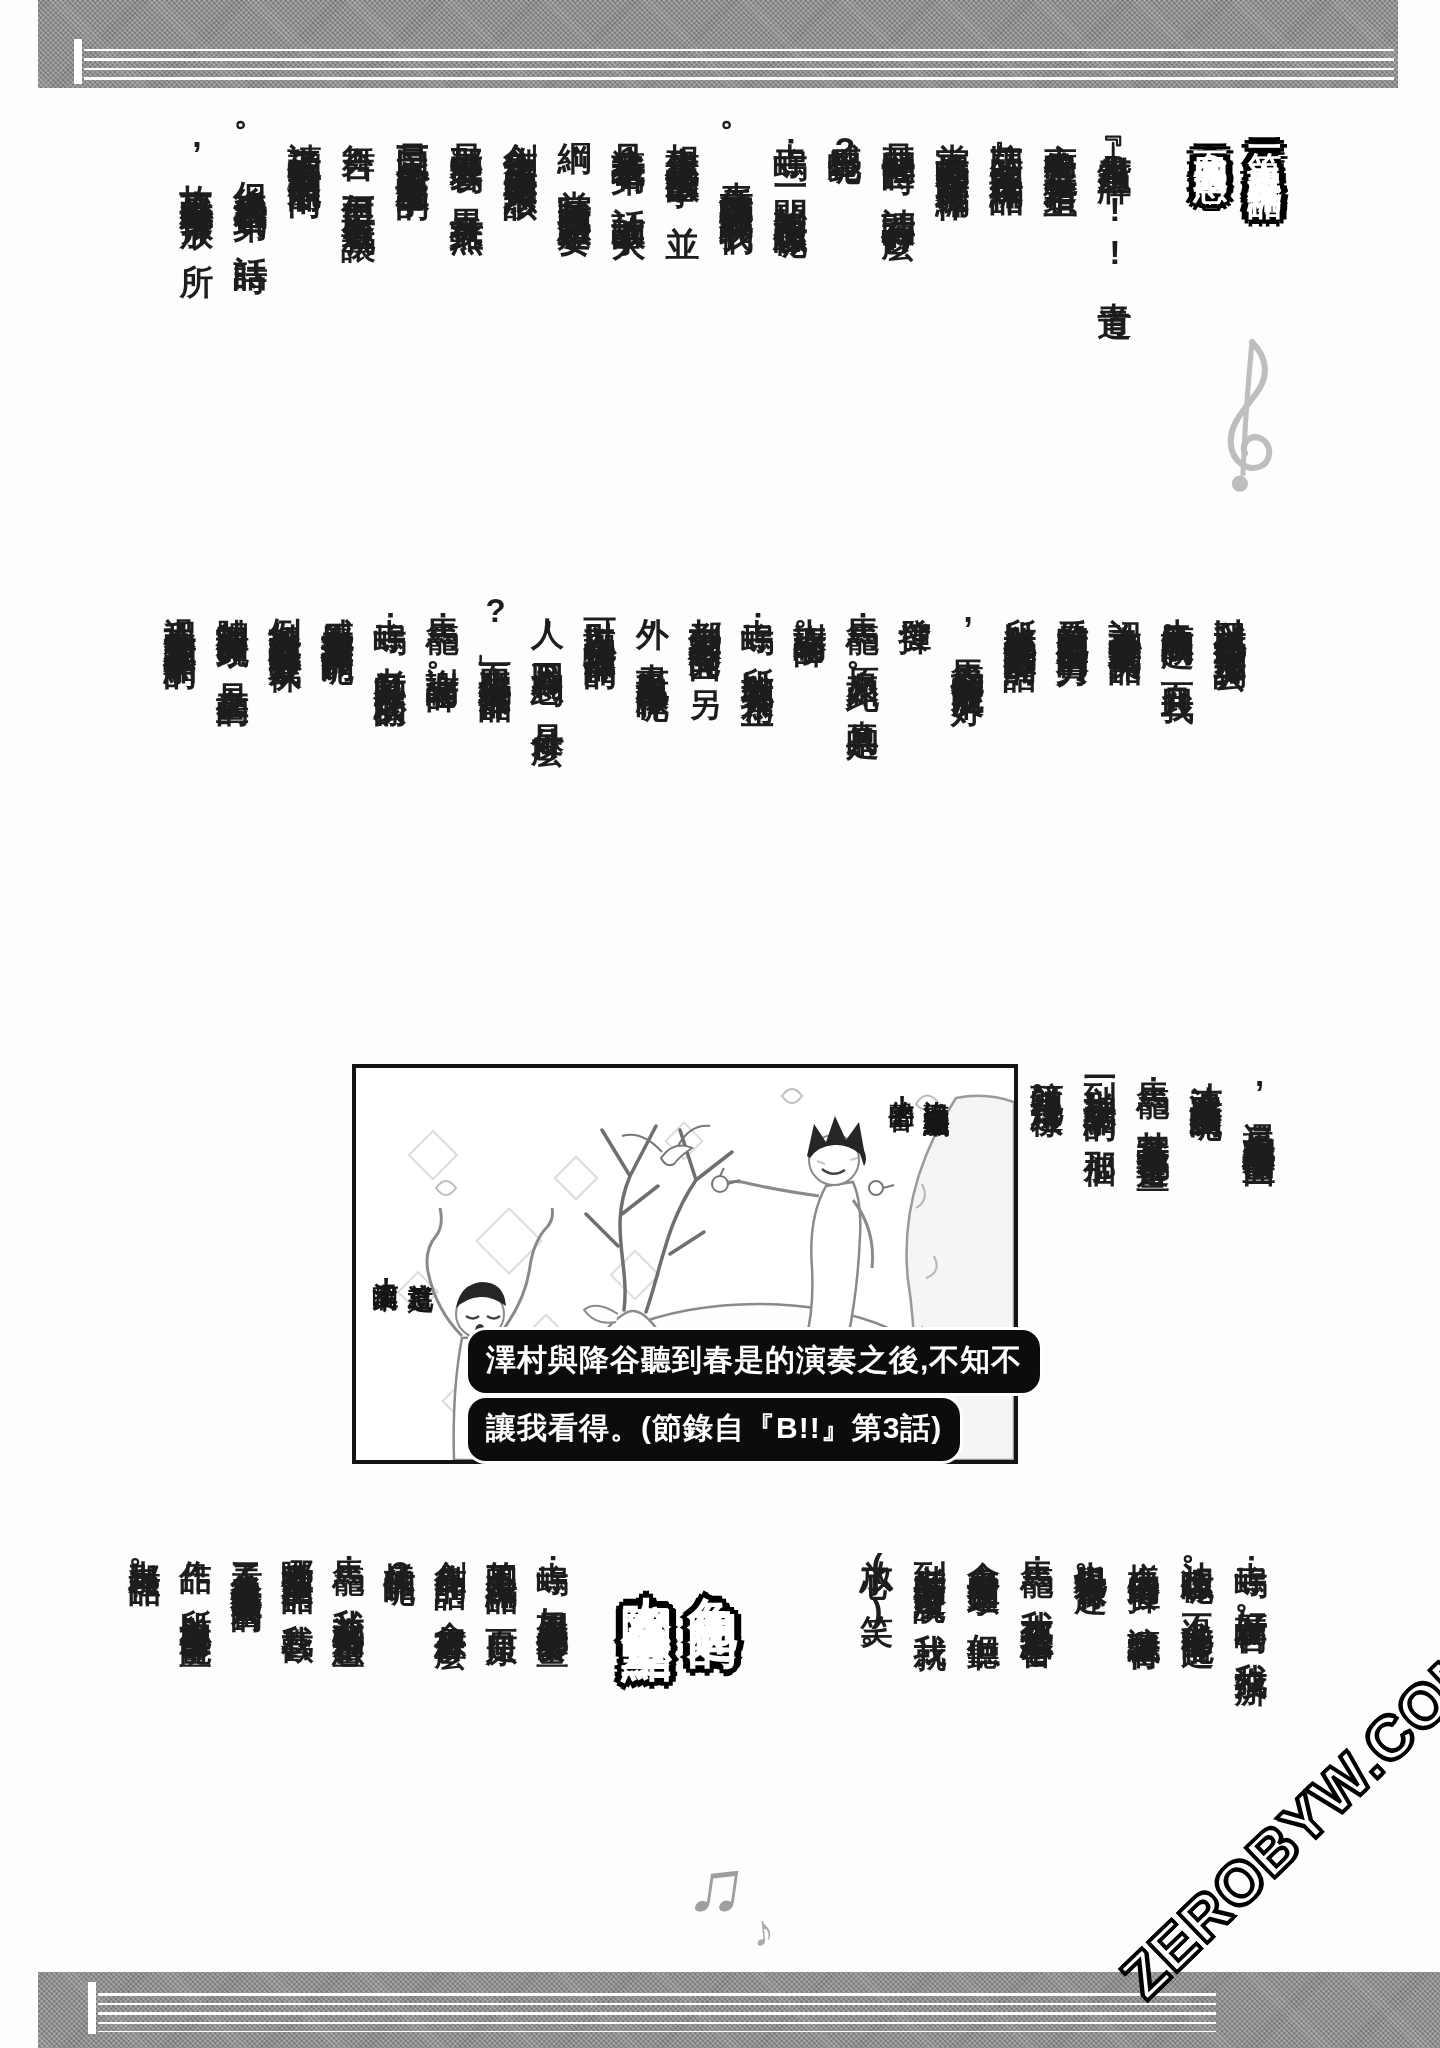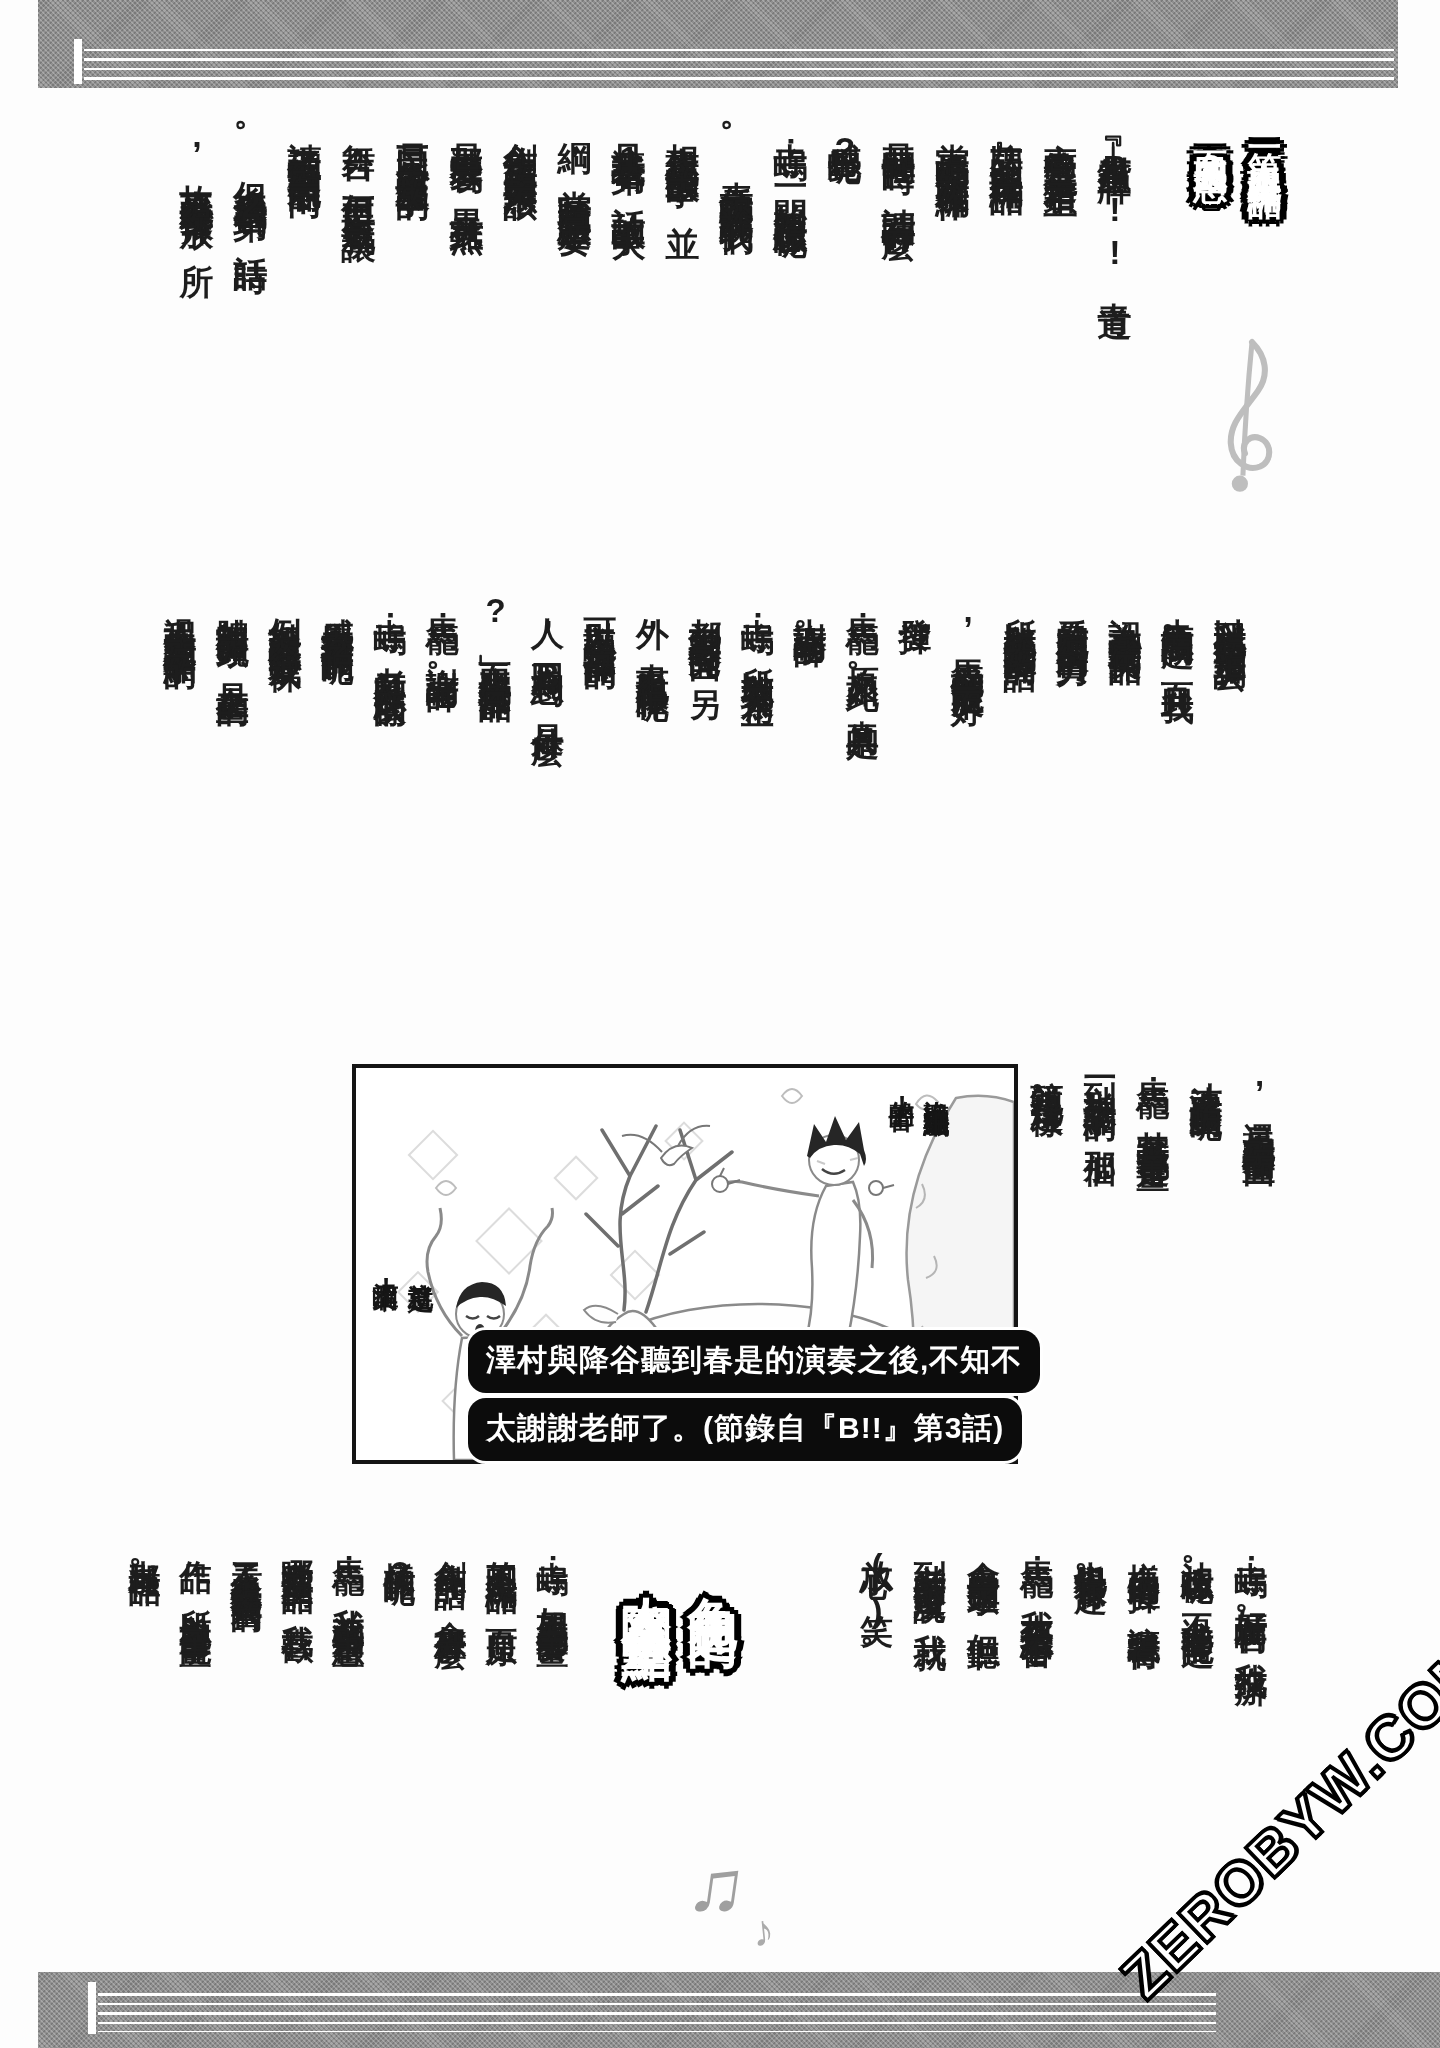--- a/index.html
+++ b/index.html
@@ -158,21 +158,21 @@
 
   <div class="panel-label label-right vtext">
     <div class="colgroup"><div class="col">沒聽過這麼纖細</div><div class="col">的聲音︱︱!</div></div>
   </div>
   <div class="panel-label label-left vtext">
     <div class="colgroup"><div class="col">這就是…</div><div class="col">溫柔啊︱︱!</div></div>
   </div>
 
   <div class="caption">
     <div class="line">澤村與降谷聽到春是的演奏之後,不知不</div>
-    <div class="line">太謝謝老師了。(節錄自『B!!』第3話)</div>
+    <div class="line">讓我看得。(節錄自『B!!』第3話)</div>
   </div>
 
   <div class="vtext s4">
     <div class="colgroup"><div class="col col-a">寺嶋:好厲害啊。我沒辦</div><div class="col col-a">法想像呢。不過老師能這</div><div class="col col-a">樣自由的發揮,讓我看得</div><div class="col col-a">也覺得很有趣。</div><div class="col col-a">馬籠:我本來很擔心會不</div><div class="col col-a">會自由發揮過頭了,但聽</div><div class="col col-a">到老師老師這麼說,我就</div><div class="col col-a">放心了(笑)。</div></div>
     <div class="col s4-head outline-head first">角色之間的</div>
     <div class="col s4-head outline-head second">人際關係是重點</div>
     <div class="colgroup"><div class="col col-b">寺嶋:如果馬籠老師要畫</div><div class="col col-b">的不是改編作品,而是原</div><div class="col col-b">創作品的話,會想畫什麼</div><div class="col col-b">樣的作品呢?</div><div class="col col-b">馬籠:我並沒有特別想畫</div><div class="col col-b">哪種類型的作品。我喜歡</div><div class="col col-b">看了之後會覺得很興奮的</div><div class="col col-b">作品,所以希望自己能畫</div><div class="col col-b">出那種作品。</div></div>
   </div>
 
   <div class="notes-big">♫</div>

